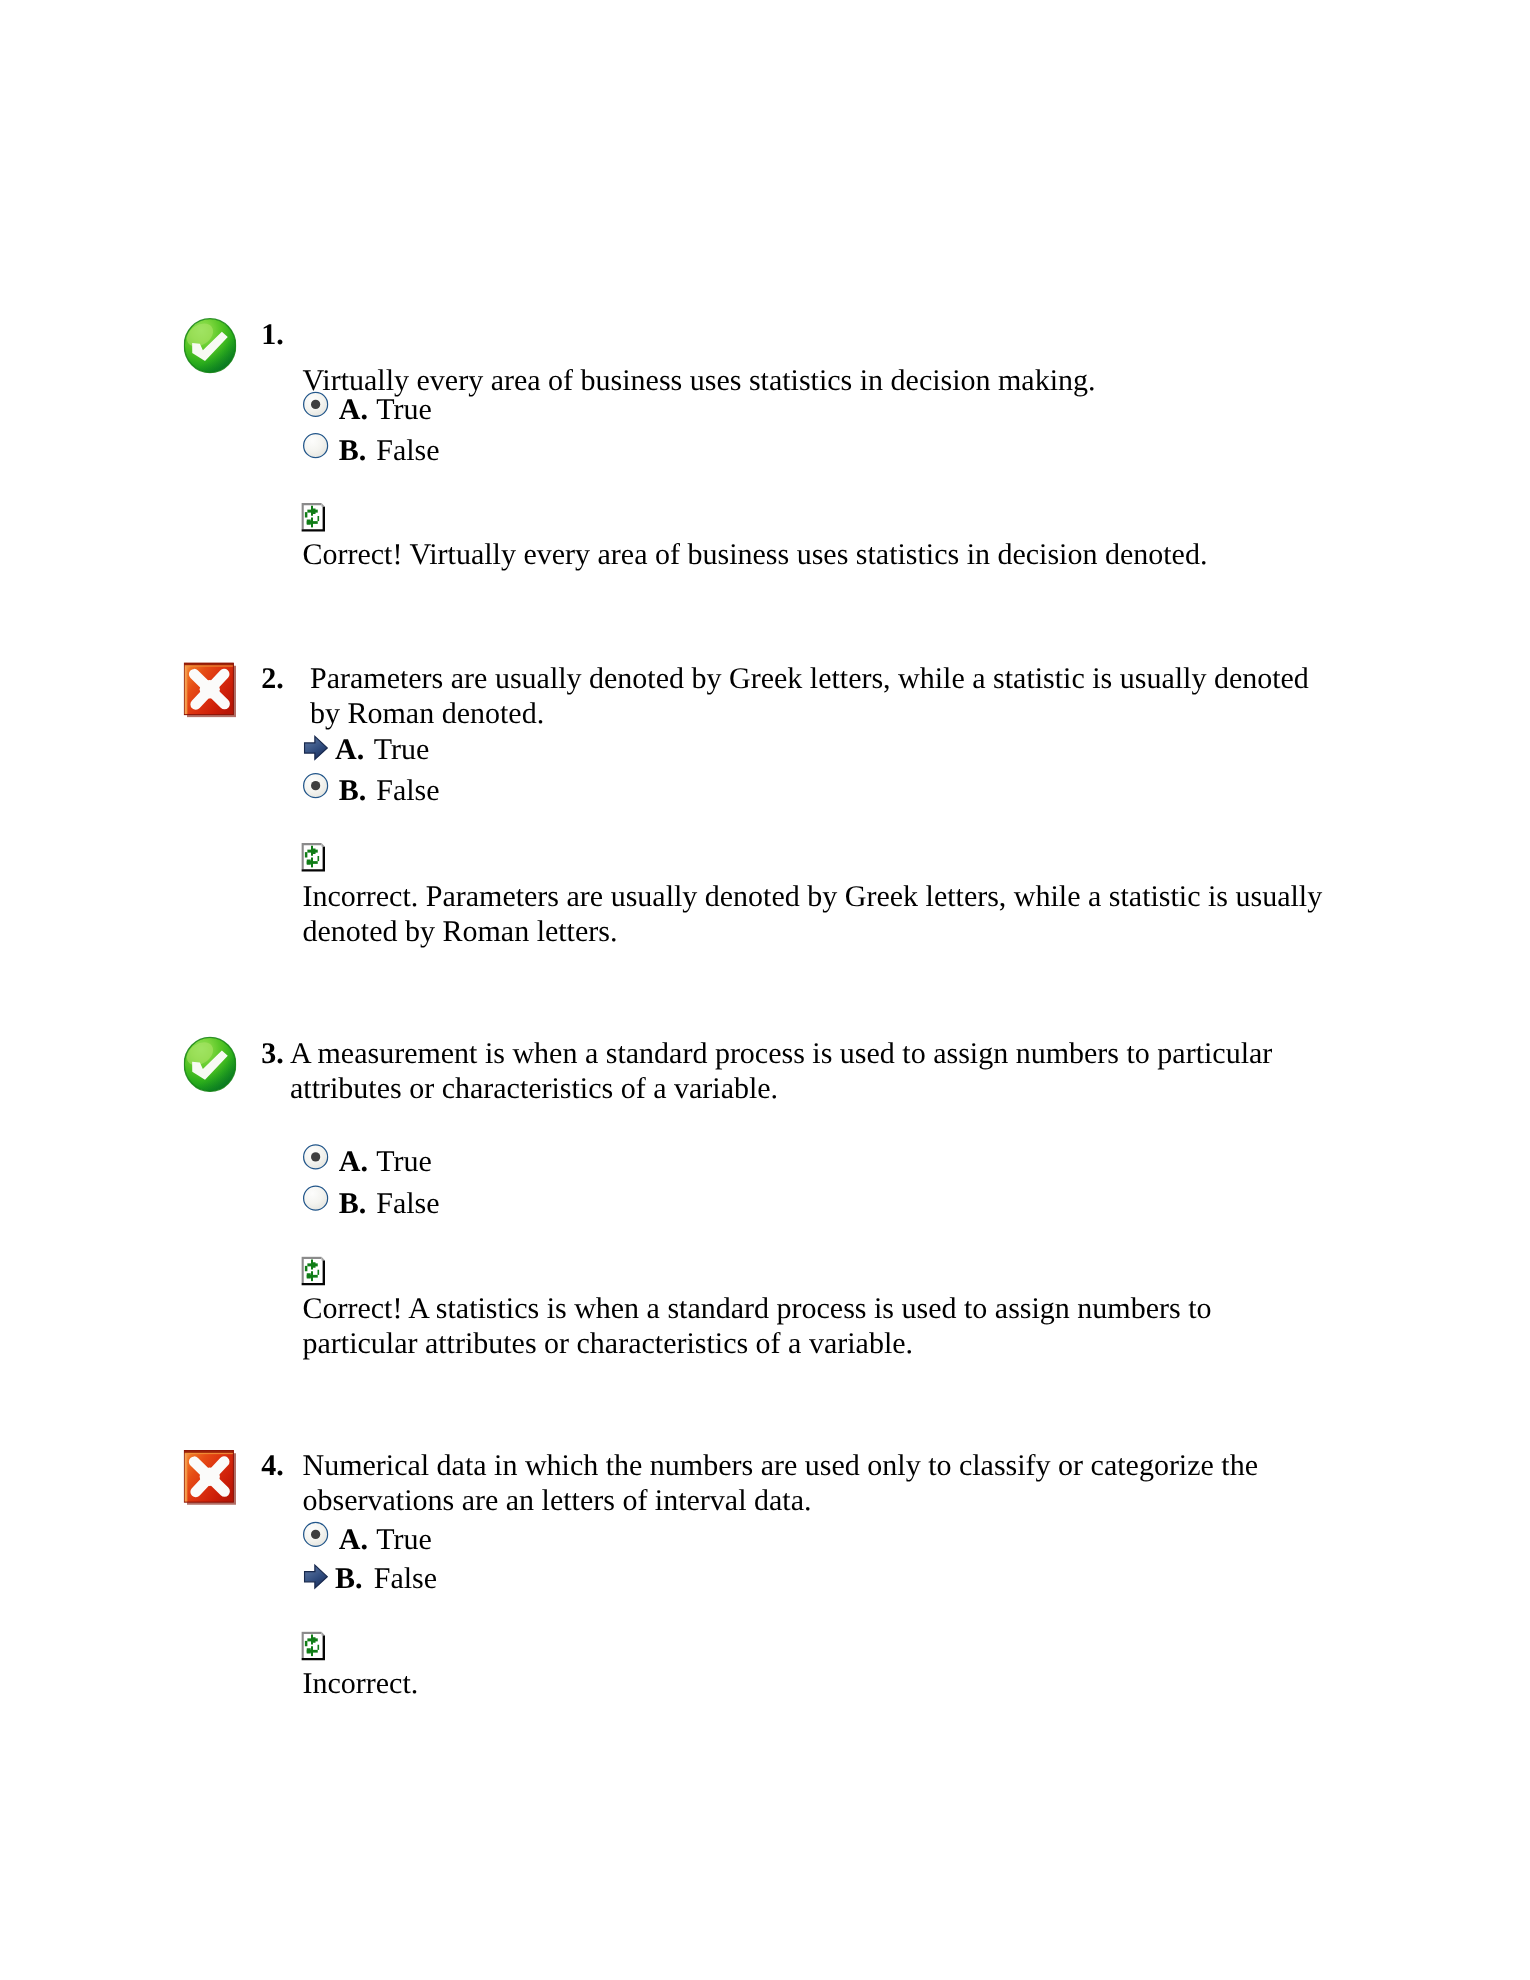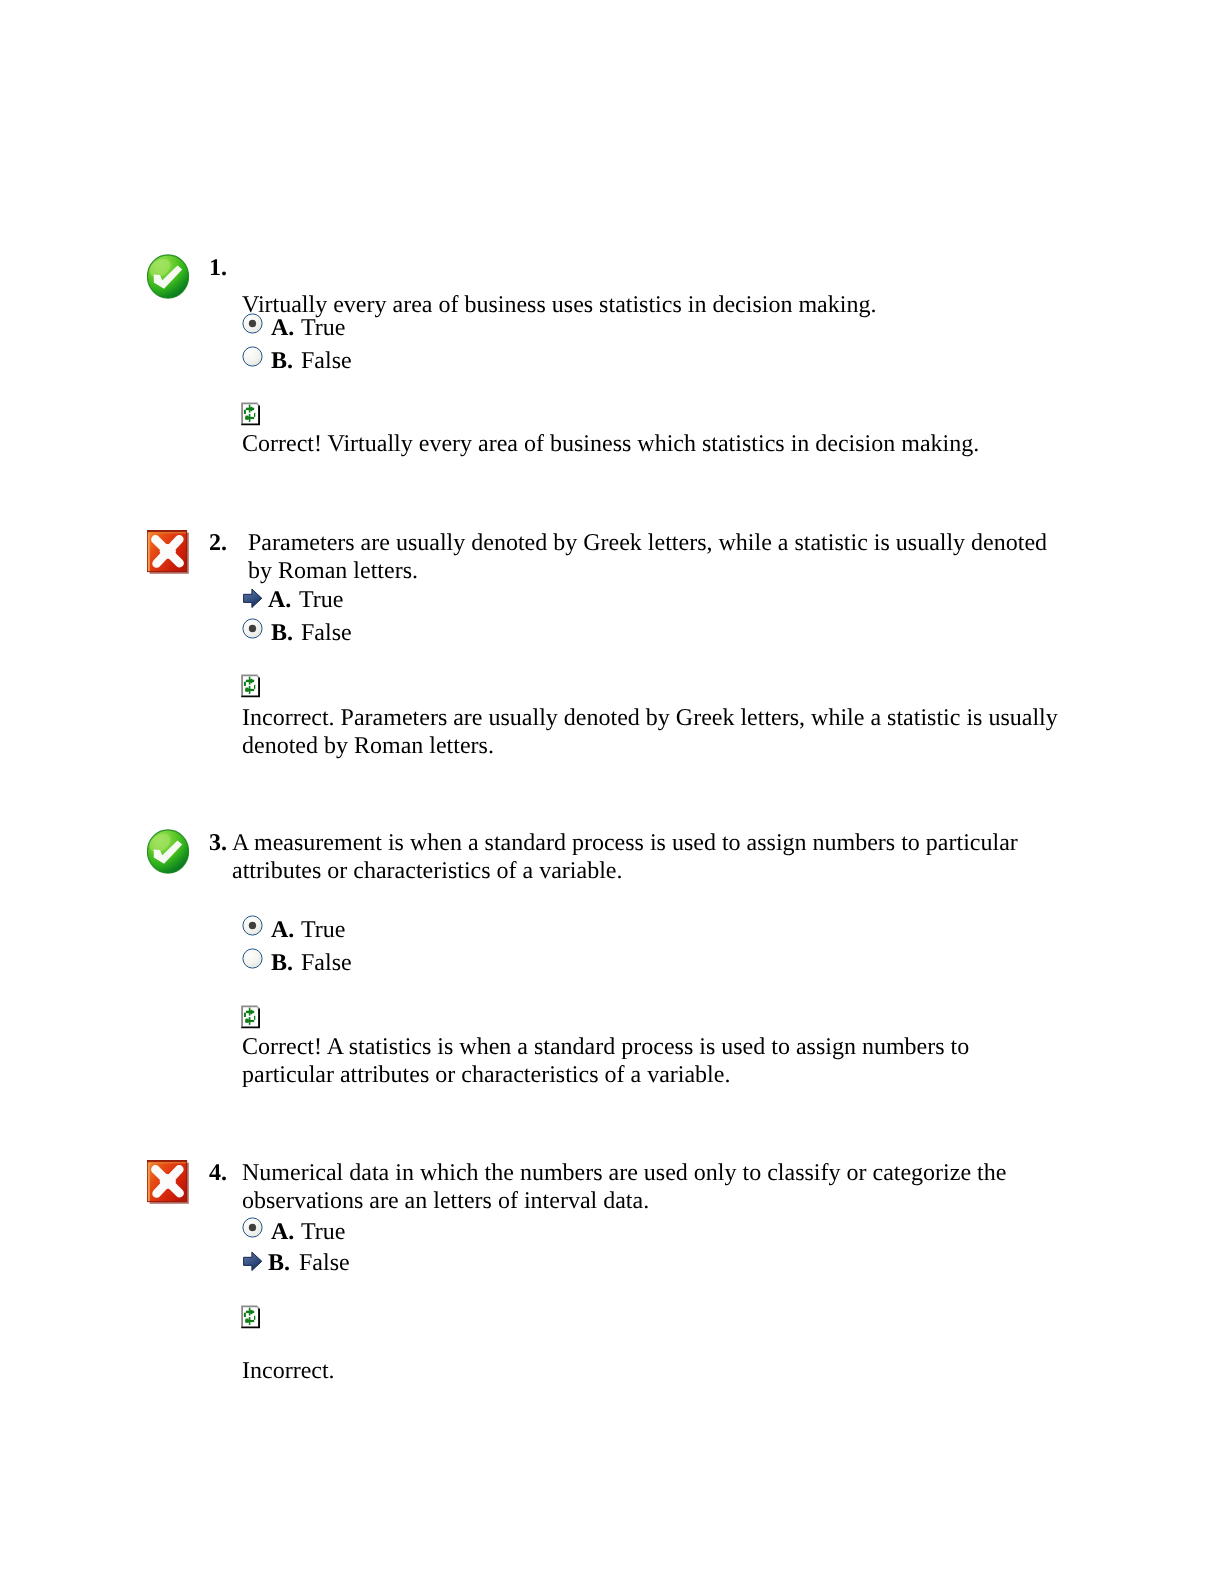--- a/index.html
+++ b/index.html
@@ -103,21 +103,21 @@
               <rect x="9.4" y="4.8" width="2.0" height="4.4"></rect>
               <rect x="2.9" y="7.7" width="2.0" height="4.3"></rect>
               <rect x="7.8" y="12.0" width="1.6" height="7.9"></rect>
               <rect x="4.4" y="14.9" width="8.8" height="2.2"></rect>
               <rect x="4.4" y="13.6" width="3.2" height="4.2"></rect>
               <rect x="13.0" y="10.8" width="1.3" height="4.1"></rect>
             </g>
           </svg>
         </span>
         <div class="fbtext" style="top: 28px;">
-          <span class="ln">Correct! Virtually every area of business which statistics in decision making.</span>
+          <span class="ln">Correct! Virtually every area of business uses statistics in decision denoted.</span>
         </div>
       </div>
     </div>
     <div class="question" style="left: 0px; top: 0px; width: 1224px; height: 0px;">
       <div class="status-icon" style="left: 147px; top: 530px;"><svg width="42" height="44" viewBox="0 0 42 44">
           <defs>
             <linearGradient id="rxg5" x1="0%" y1="8%" x2="100%" y2="78%">
               <stop offset="0%" stop-color="#f6a552"></stop>
               <stop offset="10%" stop-color="#ef7326"></stop>
               <stop offset="30%" stop-color="#e64d15"></stop>
@@ -138,21 +138,21 @@
           <rect x="0.3" y="0.3" width="39.4" height="41.4" fill="none" stroke="#8a1004" stroke-width="0.8"></rect>
           <g stroke="#fbfbfa" stroke-width="8.6" stroke-linecap="round" fill="none">
             <path d="M8.4 9.4 L32.6 33.1"></path>
             <path d="M32.3 9.3 L9.6 33.5"></path>
           </g>
           <ellipse cx="20.8" cy="21.3" rx="8.1" ry="7.4" fill="#fbfbfa"></ellipse>
         </svg></div>
       <div class="qnum" style="left: 209px; top: 529px;">2.</div>
       <div class="qtext" style="left: 248px; top: 529px;">
         <span class="ln">Parameters are usually denoted by Greek letters, while a statistic is usually denoted</span>
-        <span class="ln">by Roman letters.</span>
+        <span class="ln">by Roman denoted.</span>
       </div>
       <div class="option" style="left: 242px; top: 584px;">
         <span class="marker" style="top: 3px; left: 1px;">
           <svg width="20" height="22" viewBox="0 0 20 22">
             <defs>
               <linearGradient id="arg7" x1="10%" y1="6%" x2="68%" y2="94%">
                 <stop offset="0%" stop-color="#5c7099"></stop>
                 <stop offset="30%" stop-color="#486391"></stop>
                 <stop offset="64%" stop-color="#304c7e"></stop>
                 <stop offset="100%" stop-color="#1d3260"></stop>
@@ -371,18 +371,18 @@
               <rect x="4.9" y="5.7" width="8.3" height="2.4"></rect>
               <rect x="9.4" y="4.8" width="2.0" height="4.4"></rect>
               <rect x="2.9" y="7.7" width="2.0" height="4.3"></rect>
               <rect x="7.8" y="12.0" width="1.6" height="7.9"></rect>
               <rect x="4.4" y="14.9" width="8.8" height="2.2"></rect>
               <rect x="4.4" y="13.6" width="3.2" height="4.2"></rect>
               <rect x="13.0" y="10.8" width="1.3" height="4.1"></rect>
             </g>
           </svg>
         </span>
-        <div class="fbtext" style="top: 28px; margin-top: 24px;">
+        <div class="fbtext" style="top: 28px;">
           <span class="ln">Incorrect.</span>
         </div>
       </div>
     </div>
   </div>
 
 </body></html>

